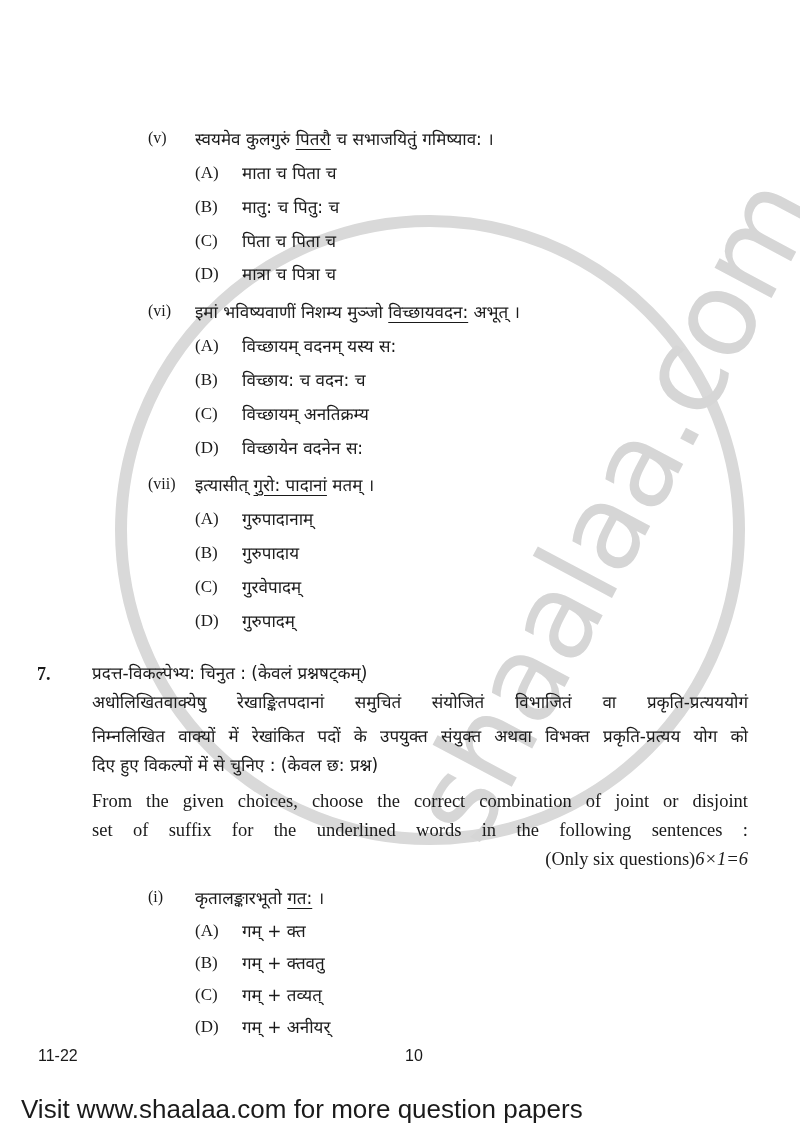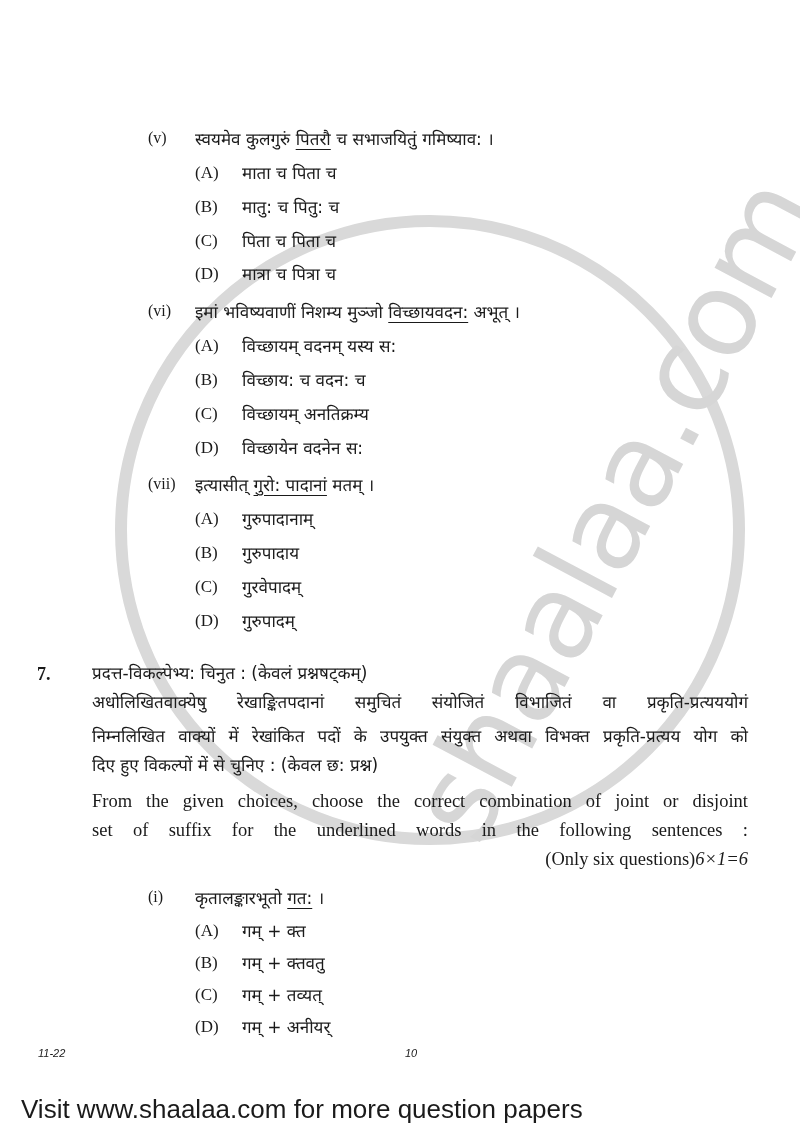--- a/index.html
+++ b/index.html
@@ -16,21 +16,21 @@
     .q-text { font-family: "DejaVu Sans", sans-serif; font-size: 17px; }
     .opt-label { font-size: 17px; }
     .opt-text { font-family: "DejaVu Sans", sans-serif; font-size: 17px; }
     .u { text-decoration: underline; text-underline-offset: 4px; }
     .deva-para { font-family: "DejaVu Sans", sans-serif; font-size: 17px; line-height: 29px; text-align: justify; text-align-last: justify; }
     .deva-para.last { text-align-last: left; }
     .eng-para { font-size: 18.5px; line-height: 29px; text-align: justify; }
     .eng-line { display: block; text-align: justify; text-align-last: justify; }
     .eng-line.last { text-align-last: left; display: flex; justify-content: flex-end; }
     .marks { font-style: italic; }
-    .footer { font-family: "Liberation Sans", "DejaVu Sans", sans-serif; font-size: 11px; font-style: italic; }
+    .footer { font-family: "Liberation Sans", "DejaVu Sans", sans-serif; font-size: 16px; }
     .visit { font-family: "Liberation Sans", "DejaVu Sans", sans-serif; font-size: 26px; }
   </style>
 </head>
 <body>
 
 <div class="watermark-circle"></div>
 <div class="watermark-text">shaalaa.com</div>
 
 <div class="content">
 

